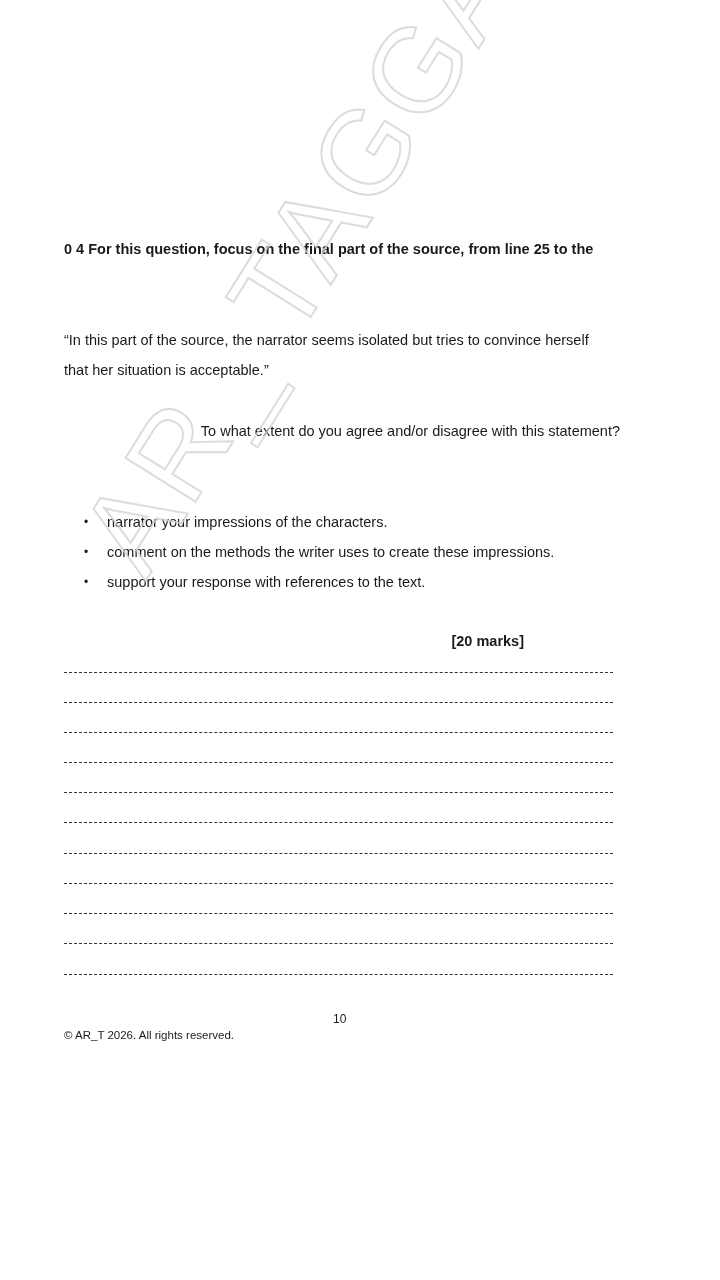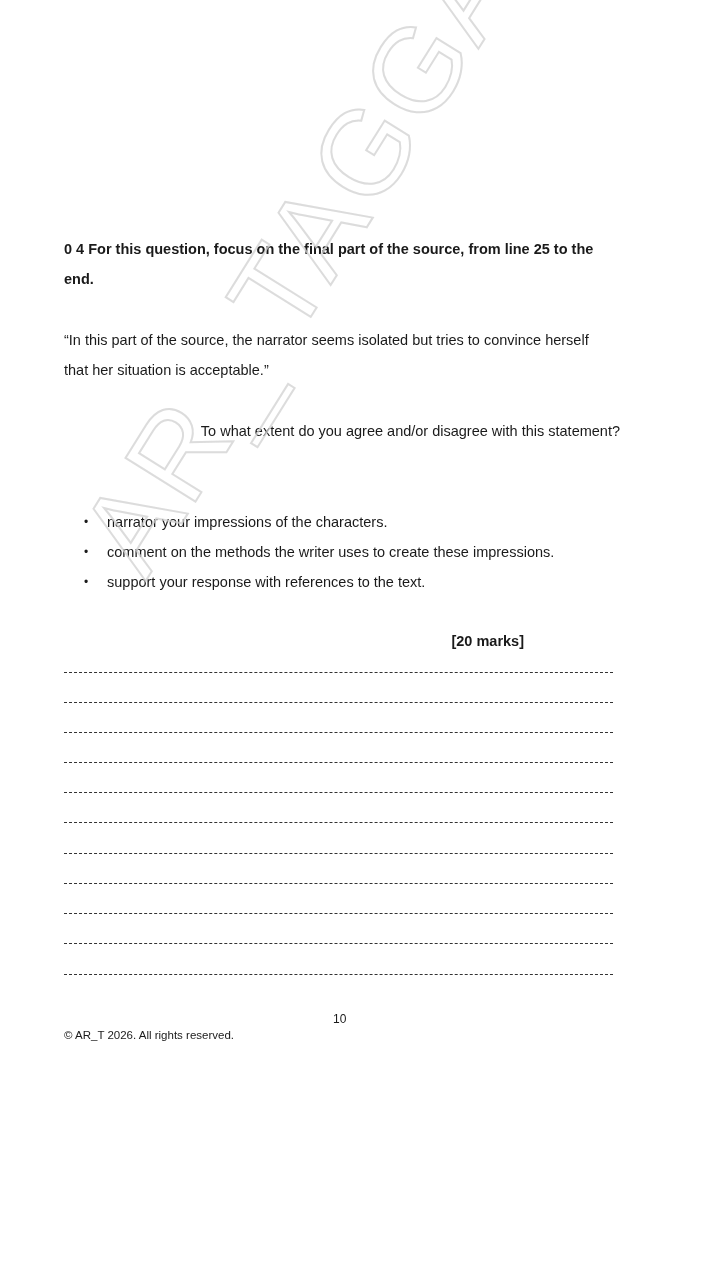--- a/index.html
+++ b/index.html
@@ -98,21 +98,20 @@
       pointer-events: none;
       opacity: 0.85;
     }
   </style>
 </head>
 <body>
 
 <div class="page">
 
   <div class="text bold q-heading">0 4 For this question, focus on the final part of the source, from line 25 to the</div>
-  <div class="text bold q-heading-2">end.</div>
 
   <div class="text statement-1">“In this part of the source, the narrator seems isolated but tries to convince herself</div>
   <div class="text statement-2">that her situation is acceptable.”</div>
 
   <div class="text prompt">To what extent do you agree and/or disagree with this statement?</div>
 
 
   <ul class="bullets">
     <li>
       <span class="dot">•</span>

